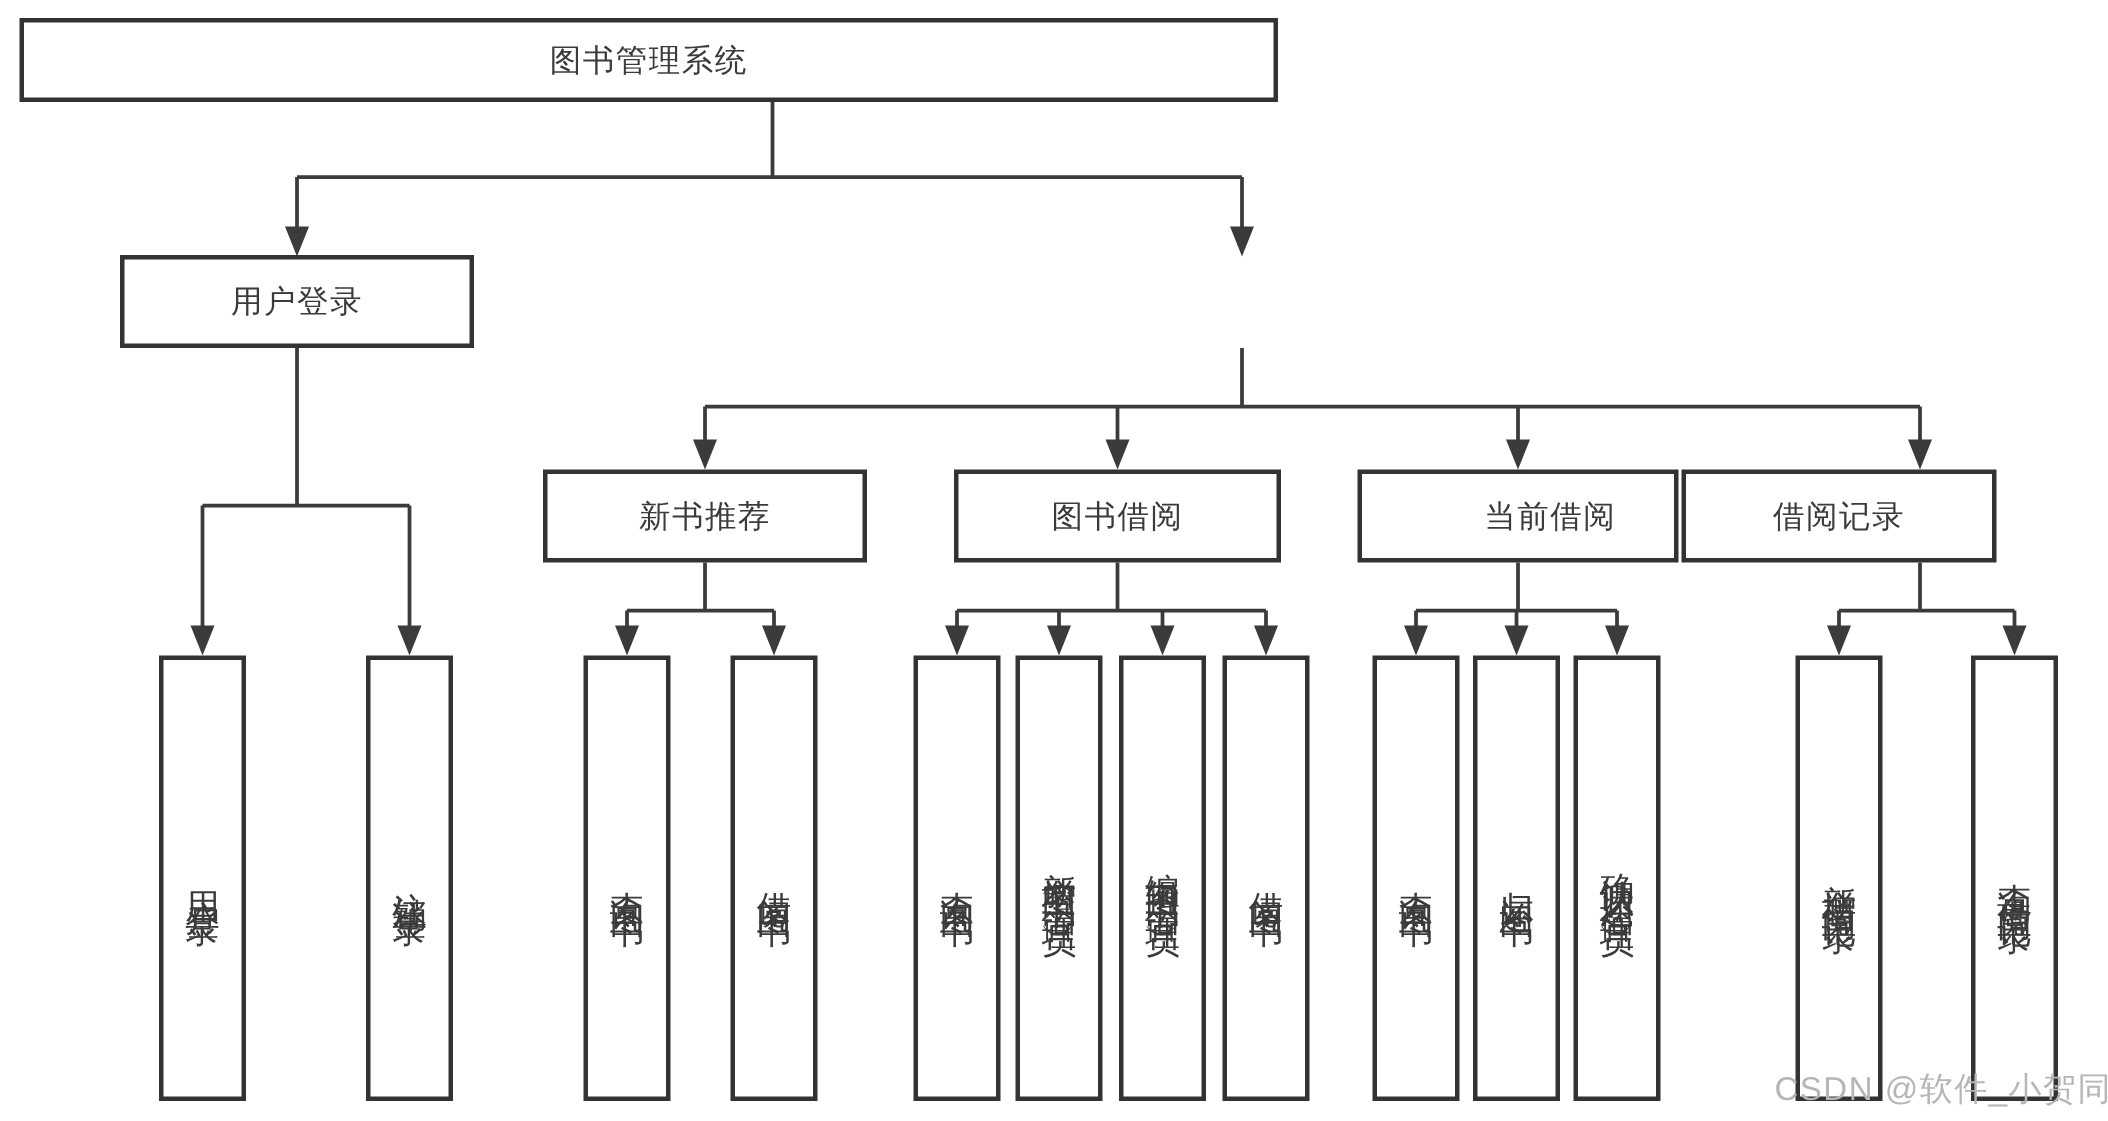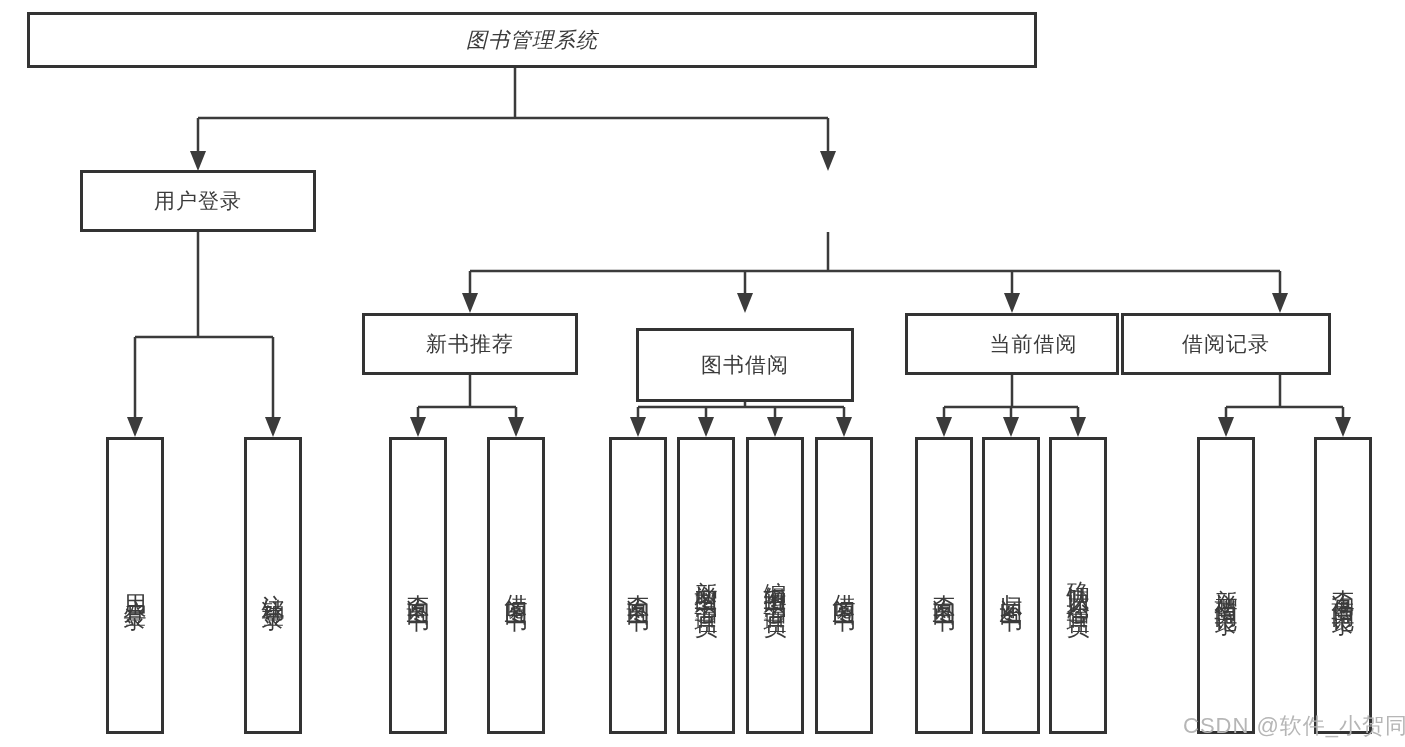--- a/index.html
+++ b/index.html
@@ -120,32 +120,32 @@
       <polygon points="1078,437 1070,417 1086,417"></polygon>
     </g>
 
     <g>
       <path d="M1280 374 V407 M1226 407 H1343 M1226 407 V419 M1343 407 V419"></path>
       <polygon points="1226,437 1218,417 1234,417"></polygon>
       <polygon points="1343,437 1335,417 1351,417"></polygon>
     </g>
   </svg>
 
-  <div class="box" style="left:27px; top:12px; width:1010px; height:56px;font-style:italic;">
+  <div class="box" style="left:13px; top:12px; width:839px; height:56px;">
     <span>图书管理系统</span>
   </div>
 
   <div class="box" style="left:80px; top:170px; width:236px; height:62px;">
     <span>用户登录</span>
   </div>
 
   <div class="box" style="left:362px; top:313px; width:216px; height:62px;">
     <span>新书推荐</span>
   </div>
-  <div class="box" style="left:636px; top:328px; width:218px; height:74px;text-align:right;">
+  <div class="box" style="left:636px; top:313px; width:218px; height:62px;text-align:right;">
     <span>图书借阅</span>
   </div>
   <div class="box" style="left:905px; top:313px; width:214px; height:62px;padding-left:43px;">
     <span>当前借阅</span>
   </div>
   <div class="box" style="left:1121px; top:313px; width:210px; height:62px;">
     <span>借阅记录</span>
   </div>
 
   <div class="leaf" style="left:106px;">

